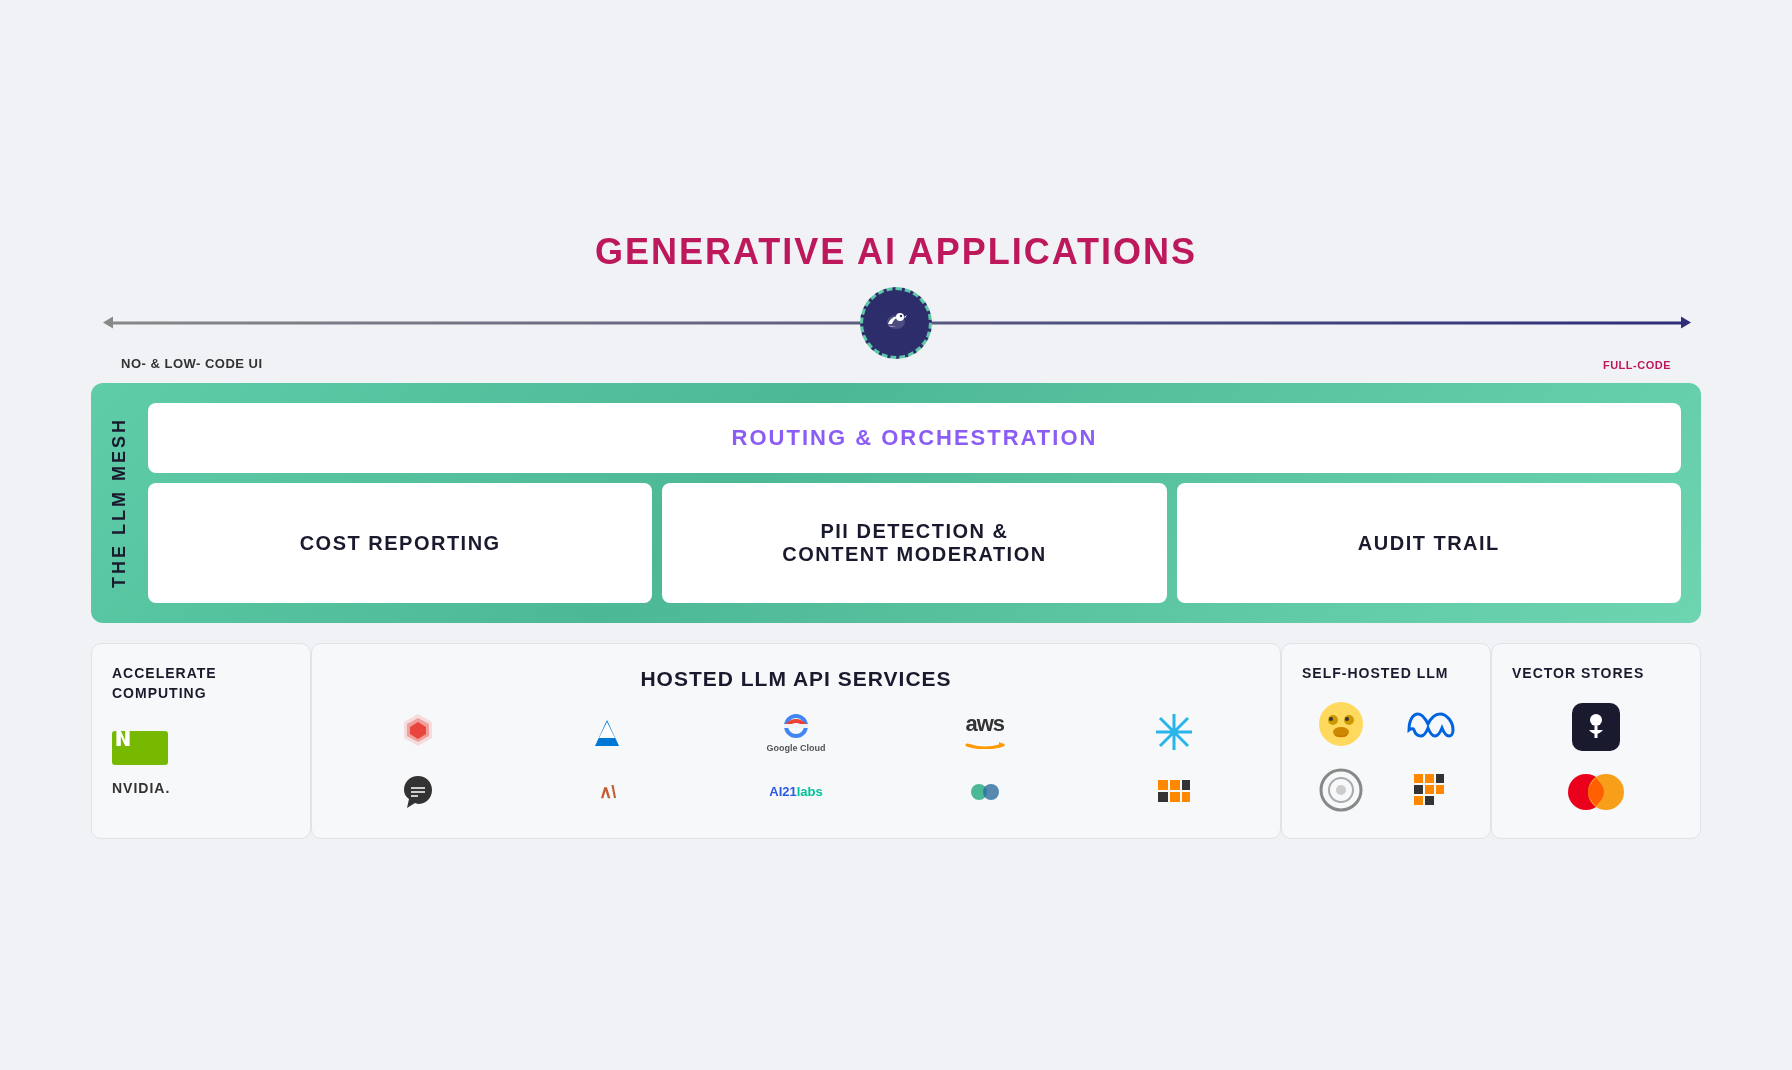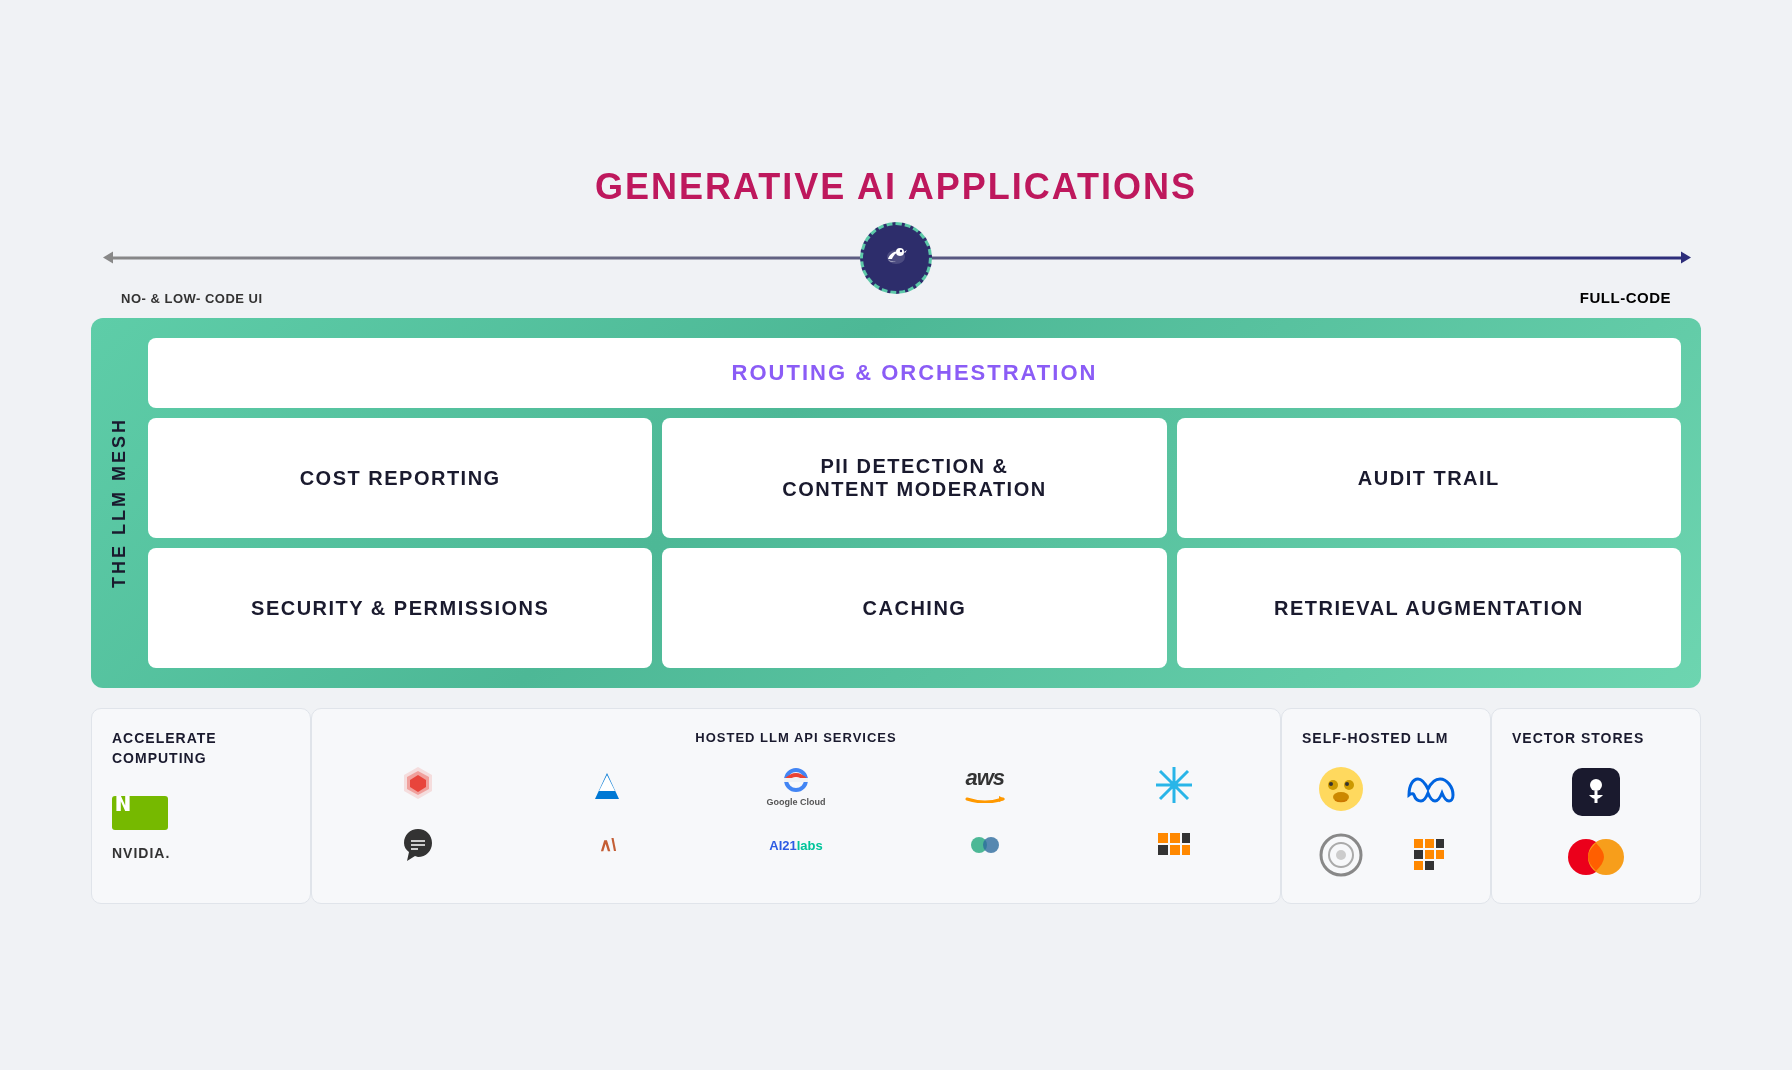--- a/index.html
+++ b/index.html
@@ -67,23 +67,23 @@
       bottom: -18px;
       font-size: 13px;
       font-weight: 700;
       color: #333;
       letter-spacing: 0.5px;
     }
     .spectrum-label-right {
       position: absolute;
       right: 30px;
       bottom: -18px;
-      font-size: 15px;
+      font-size: 11px;
       font-weight: 700;
-      color: #000000;
+      color: #be185d;
       letter-spacing: 0.5px;
     }
     .bird-circle {
       position: absolute;
       left: 50%;
       top: 50%;
       transform: translate(-50%, -50%);
       width: 72px;
       height: 72px;
       border-radius: 50%;
@@ -251,25 +251,20 @@
       <div class="routing-box">ROUTING &amp; ORCHESTRATION</div>
 
       <div class="feature-grid">
         <div class="feature-box">COST REPORTING</div>
         <div class="feature-box">
           <span>PII DETECTION &amp;<br>CONTENT MODERATION</span>
         </div>
         <div class="feature-box">AUDIT TRAIL</div>
       </div>
 
-      <div class="feature-grid">
-        <div class="feature-box">SECURITY &amp; PERMISSIONS</div>
-        <div class="feature-box">CACHING</div>
-        <div class="feature-box">RETRIEVAL AUGMENTATION</div>
-      </div>
     </div>
   </div>
 
   <div class="services-section">
 
     <div class="service-card">
       <div class="service-card-title">ACCELERATE COMPUTING</div>
       <div class="nvidia-logo">
 
         <svg width="90" height="50" viewBox="0 0 90 50">
@@ -280,21 +275,21 @@
         </svg>
         <div style="margin-top:4px">
           <svg width="100" height="22" viewBox="0 0 100 22">
             <text x="0" y="16" font-family="Arial" font-size="14" font-weight="900" fill="#333" letter-spacing="1">NVIDIA.</text>
           </svg>
         </div>
       </div>
     </div>
 
     <div class="service-card">
-      <div class="service-card-title" style="text-align:center; font-size:13px;">HOSTED LLM API SERVICES</div>
+      <div class="service-card-title" style="text-align:center; font-size:21px;">HOSTED LLM API SERVICES</div>
       <div class="logos-grid">
 
         <div class="logo-item">
           <svg width="44" height="44" viewBox="0 0 44 44">
             <polygon points="22,4 36,12 36,28 22,36 8,28 8,12" fill="#e8453c" opacity="0.15"></polygon>
             <polygon points="22,8 33,14 33,26 22,32 11,26 11,14" fill="#e8453c" opacity="0.4"></polygon>
             <polygon points="22,12 30,17 30,24 22,29 14,24 14,17" fill="#e8453c"></polygon>
           </svg>
         </div>
 
@@ -312,21 +307,21 @@
               <circle cx="22" cy="16" r="10" fill="none" stroke="#4285f4" stroke-width="4"></circle>
               <path d="M12 16 Q22 6 32 16" fill="none" stroke="#ea4335" stroke-width="4"></path>
               <rect x="10" y="14" width="24" height="4" fill="#f0f2f5"></rect>
             </svg>
             <div style="font-size:9px; color:#555; font-weight:700">Google Cloud</div>
           </div>
         </div>
 
         <div class="logo-item">
           <div style="text-align:center">
-            <div style="font-size:22px; font-weight:900; font-style:italic; color:#333; letter-spacing:-1px;">aws</div>
+            <div style="font-size:22px; font-weight:900; color:#333; letter-spacing:-1px;">aws</div>
             <svg width="44" height="8" viewBox="0 0 44 8">
               <path d="M4 4 Q22 10 40 4" stroke="#ff9900" stroke-width="3" fill="none" stroke-linecap="round"></path>
               <polygon points="36,1 42,4 36,7" fill="#ff9900"></polygon>
             </svg>
           </div>
         </div>
 
         <div class="logo-item">
           <svg width="44" height="44" viewBox="0 0 44 44">
             <line x1="22" y1="4" x2="22" y2="40" stroke="#29b5e8" stroke-width="3"></line>

